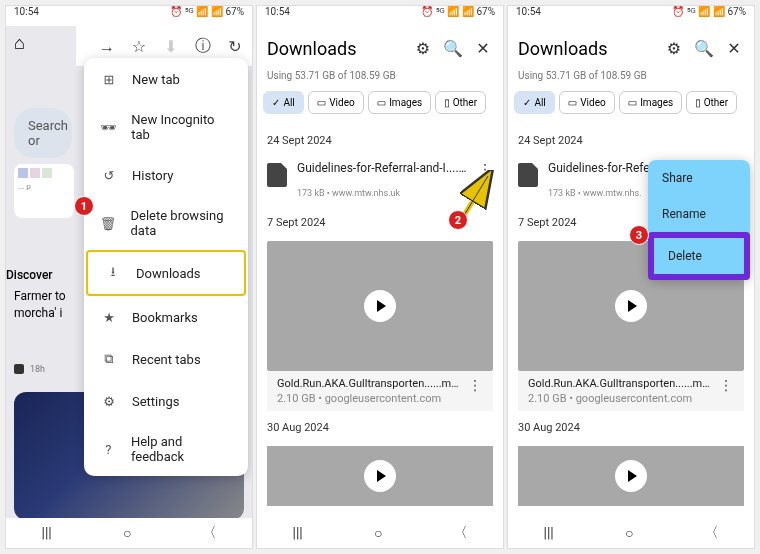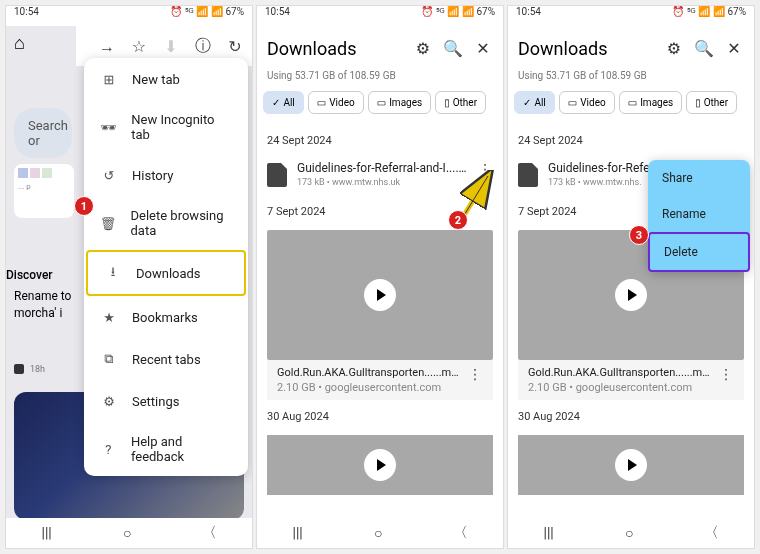--- a/index.html
+++ b/index.html
@@ -34,33 +34,33 @@
 .storage{padding:0 10px 10px;font-size:10px;color:#777}
 .chips{display:flex;gap:4px;padding:0 6px 10px}
 .chip{border:1px solid #ccc;border-radius:6px;padding:5px 8px;font-size:10px;display:flex;align-items:center;gap:3px}
 .chip.active{background:#d6e3f5;border-color:#d6e3f5}
 .date{padding:10px 10px 6px;font-size:11px;color:#333}
 .file{display:flex;align-items:flex-start;gap:10px;padding:8px 10px}
 .fico{width:20px;height:24px;background:#444;border-radius:2px;margin-top:2px;position:relative}
 .fico::after{content:"";position:absolute;top:0;right:0;width:6px;height:6px;background:#fff;clip-path:polygon(100% 0,0 0,100% 100%)}
 .finfo{flex:1;min-width:0}
 .fname{font-size:12px;color:#222;white-space:nowrap;overflow:hidden;text-overflow:ellipsis}
-.fmeta{font-size:9px;color:#888;margin-top:2px}
+.fmeta{font-size:9px;color:#888;margin-top:13px}
 .dots{width:16px;text-align:center;color:#444;font-size:14px}
 .thumb{margin:6px 10px 0;height:130px;background:#a8a8a8;display:flex;align-items:center;justify-content:center;border-radius:2px}
 .play{width:32px;height:32px;background:#fff;border-radius:50%;display:flex;align-items:center;justify-content:center}
 .play::after{content:"";border-left:9px solid #000;border-top:6px solid transparent;border-bottom:6px solid transparent;margin-left:2px}
 .vrow{display:flex;align-items:flex-start;padding:6px 10px;gap:8px;background:#f5f5f5;margin:0 10px}
 .vinfo{flex:1;min-width:0}
 .vname{font-size:11px;color:#222;white-space:nowrap;overflow:hidden;text-overflow:ellipsis}
 .vmeta{font-size:11px;color:#888;margin-top:2px}
 .thumb2{margin:6px 10px 0;height:60px;background:#a8a8a8;display:flex;align-items:center;justify-content:center}
 .ctx{position:absolute;top:154px;right:4px;width:102px;background:#7dd3fc;border-radius:8px;box-shadow:0 2px 12px rgba(0,0,0,0.25);z-index:20}
 .citem{padding:11px 14px;font-size:12px;color:#222}
-.citem.hl{border:2px solid #6d28d9;border-radius:4px}
+.citem.hl{border:6px solid #6d28d9;border-radius:4px}
 .badge{position:absolute;width:20px;height:20px;background:#d92020;border-radius:50%;color:#fff;font-size:11px;font-weight:bold;display:flex;align-items:center;justify-content:center;z-index:30;border:1px solid #fff}
 .b1{top:196px;left:74px}
 .b2{top:210px;left:448px}
 .b3{top:225px;left:629px}
 .arrow{position:absolute;top:170px;left:458px;width:36px;height:54px;z-index:25;pointer-events:none}
 svg{width:100%;height:100%}
 </style>
 </head>
 <body>
 
@@ -121,21 +121,21 @@
   <div class="search" style="top:42px">Search or</div>
   <div class="tile">
     <div class="sq">
         <div style="background:#b8c4e8"></div>
         <div style="background:#e8d4e0"></div>
         <div style="background:#d8e8d4"></div>
       </div>
     <div class="txt">... p</div>
   </div>
   <div class="discover">Discover</div>
-  <div class="news">Rename to morcha' i</div>
+  <div class="news">Farmer to morcha' i</div>
   <div class="meta">
     <span style="display:flex;gap:6px;align-items:center">
         <span style="width:10px;height:10px;background:#333;border-radius:2px"></span>
         <span>18h</span>
       </span>
     <span style="display:flex;gap:10px">
         <span>⤴</span>
         <span>⋮</span>
       </span>
   </div>

